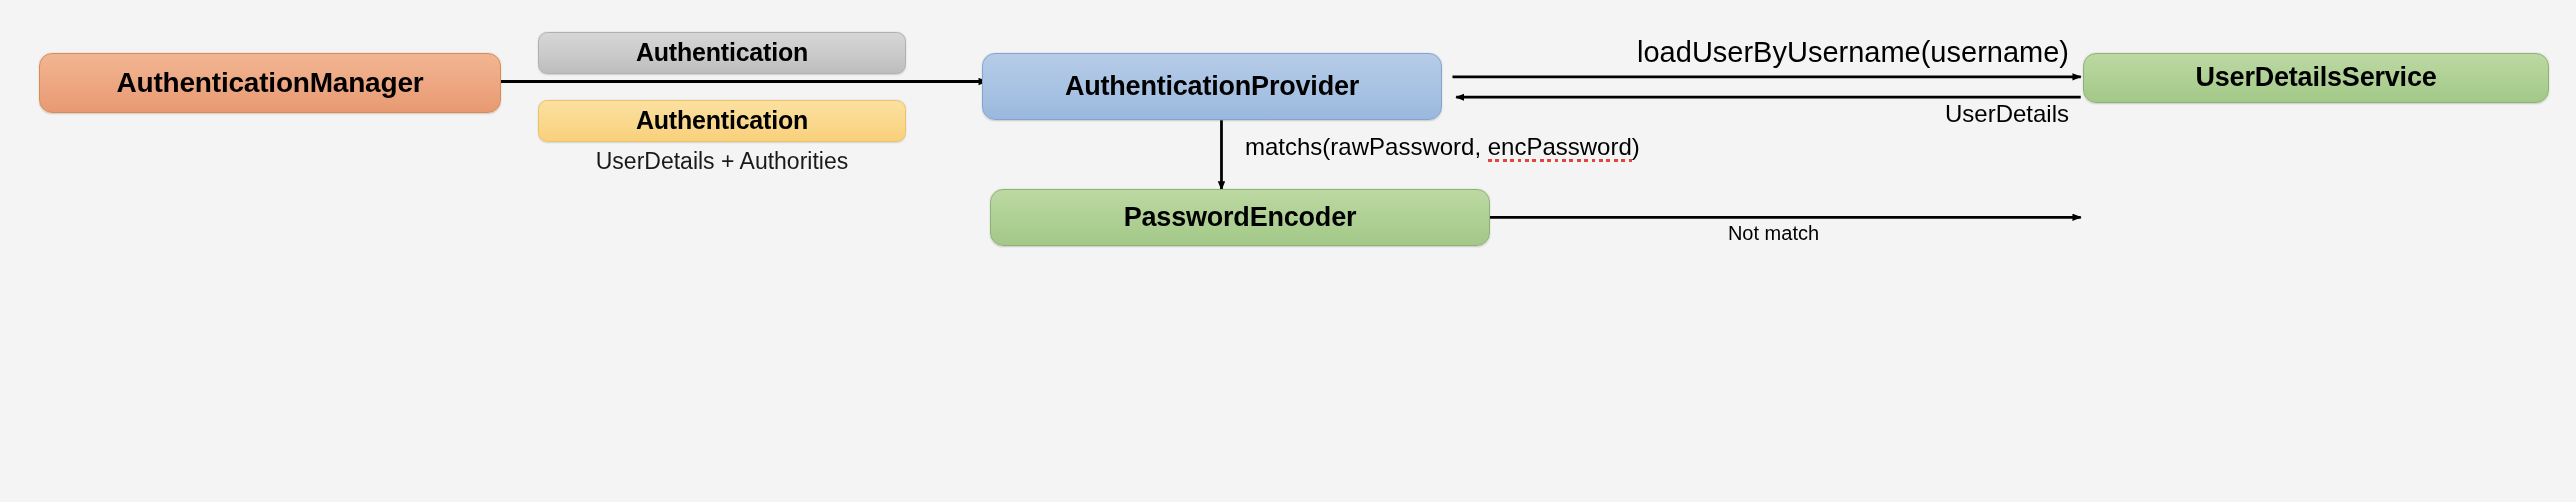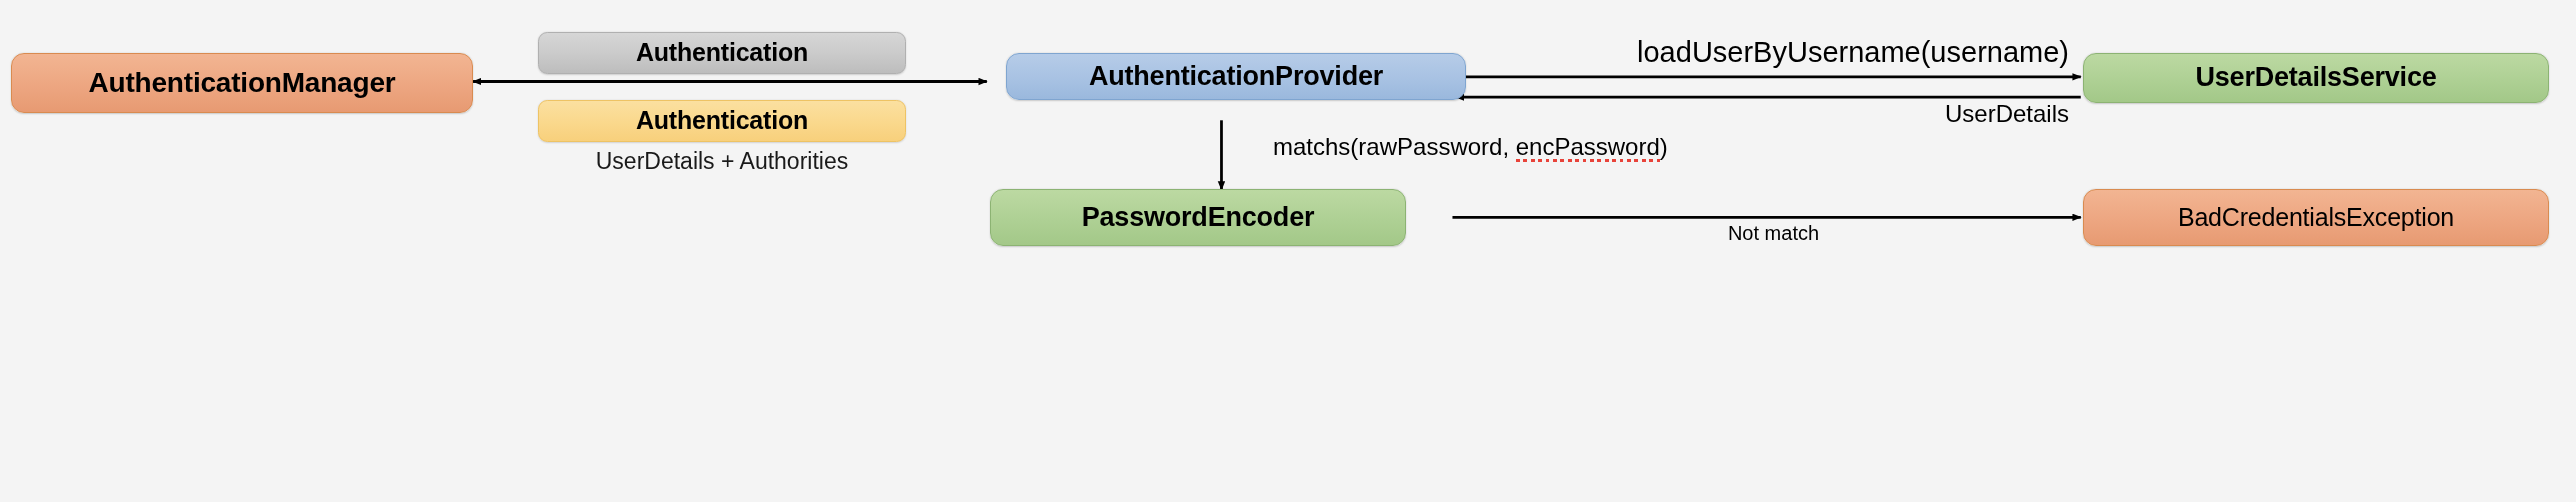--- a/index.html
+++ b/index.html
@@ -28,20 +28,21 @@
     z-index: 3;
   }
   .node span { display: block; padding: 0 9.2px; }
 
   .node-salmon {
     background: linear-gradient(180deg, #f2b592 0%, #eda681 55%, #e79a72 100%);
     border: 1.8px solid #d98b50;
     color: #000;
     font-weight: bold;
     box-shadow: 0 0.9px 1.8px rgba(0,0,0,0.18);
+    margin-left: 28px;
   }
   .node-blue {
     background: linear-gradient(180deg, #b6cce8 0%, #a8c2e3 55%, #9ab8dd 100%);
     border: 1.8px solid #7fa5d0;
     color: #000;
     font-weight: bold;
     box-shadow: 0 0.9px 1.8px rgba(0,0,0,0.18);
   }
   .node-green {
     background: linear-gradient(180deg, #bcd9a2 0%, #aed094 55%, #a3c888 100%);
@@ -130,40 +131,37 @@
   <div class="node node-gray" style="left:538px; top:32px; width:368px; height:42px; font-size:25px;">
     <span>Authentication</span>
   </div>
 
   <div class="node node-yellow" style="left:538px; top:100px; width:368px; height:42px; font-size:25px;">
     <span>Authentication</span>
   </div>
 
   <div class="caption" style="left:538px; top:148px; width:368px; text-align:center; font-size:23px;">UserDetails + Authorities</div>
 
-  <div class="node node-blue" style="left:1006px; top:53px; width:460px; height:47px; font-size:27px;">
+  <div class="node node-blue" style="left:982px; top:53px; width:460px; height:67px; font-size:27px;">
     <span>AuthenticationProvider</span>
   </div>
 
   <div class="node node-green" style="left:2083px; top:53px; width:466px; height:50px; font-size:27px;">
     <span>UserDetailsService</span>
   </div>
 
-  <div class="node node-green" style="left:990px; top:189px; width:416px; height:57px; font-size:27px;">
+  <div class="node node-green" style="left:990px; top:189px; width:500px; height:57px; font-size:27px;">
     <span>PasswordEncoder</span>
   </div>
 
-  <div class="node node-salmon node-plain" style="left:2083px; top:189px; width:466px; height:57px; font-size:25px;">
-    <span>BadCredentialsException</span>
-  </div>
 
   <div class="edge-label" style="left:1478px; top:36px; width:591px; text-align:right; font-size:29px;">loadUserByUsername(username)</div>
 
   <div class="edge-label" style="left:1478px; top:100px; width:591px; text-align:right; font-size:24px;">UserDetails</div>
 
-  <div class="edge-label" style="left:1245px; top:133px; font-size:24px;margin-left:28px;">
+  <div class="edge-label" style="left:1245px; top:133px; font-size:24px;">
     <span>matchs(rawPassword, </span><span class="misspell">encPassword</span><span>)</span>
   </div>
 
   <div class="edge-label" style="left:1478px; top:222px; width:591px; text-align:center; font-size:20px;">Not match</div>
 
 </div>
 
 
 </body></html>

